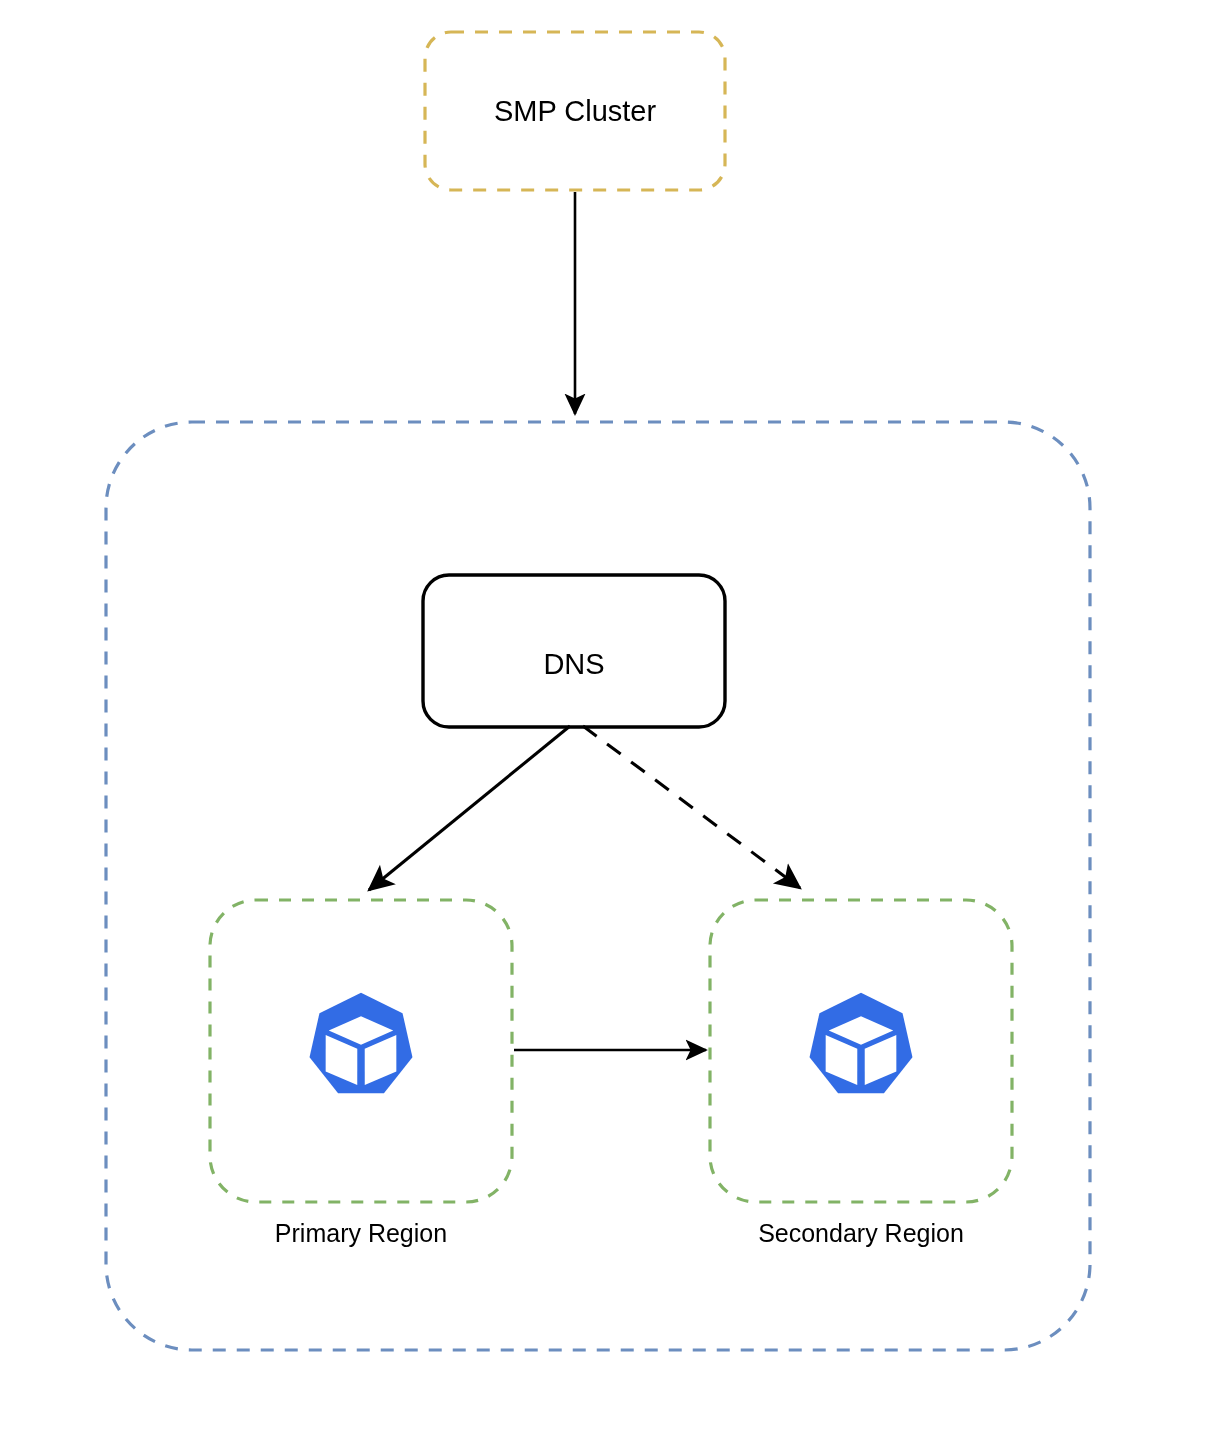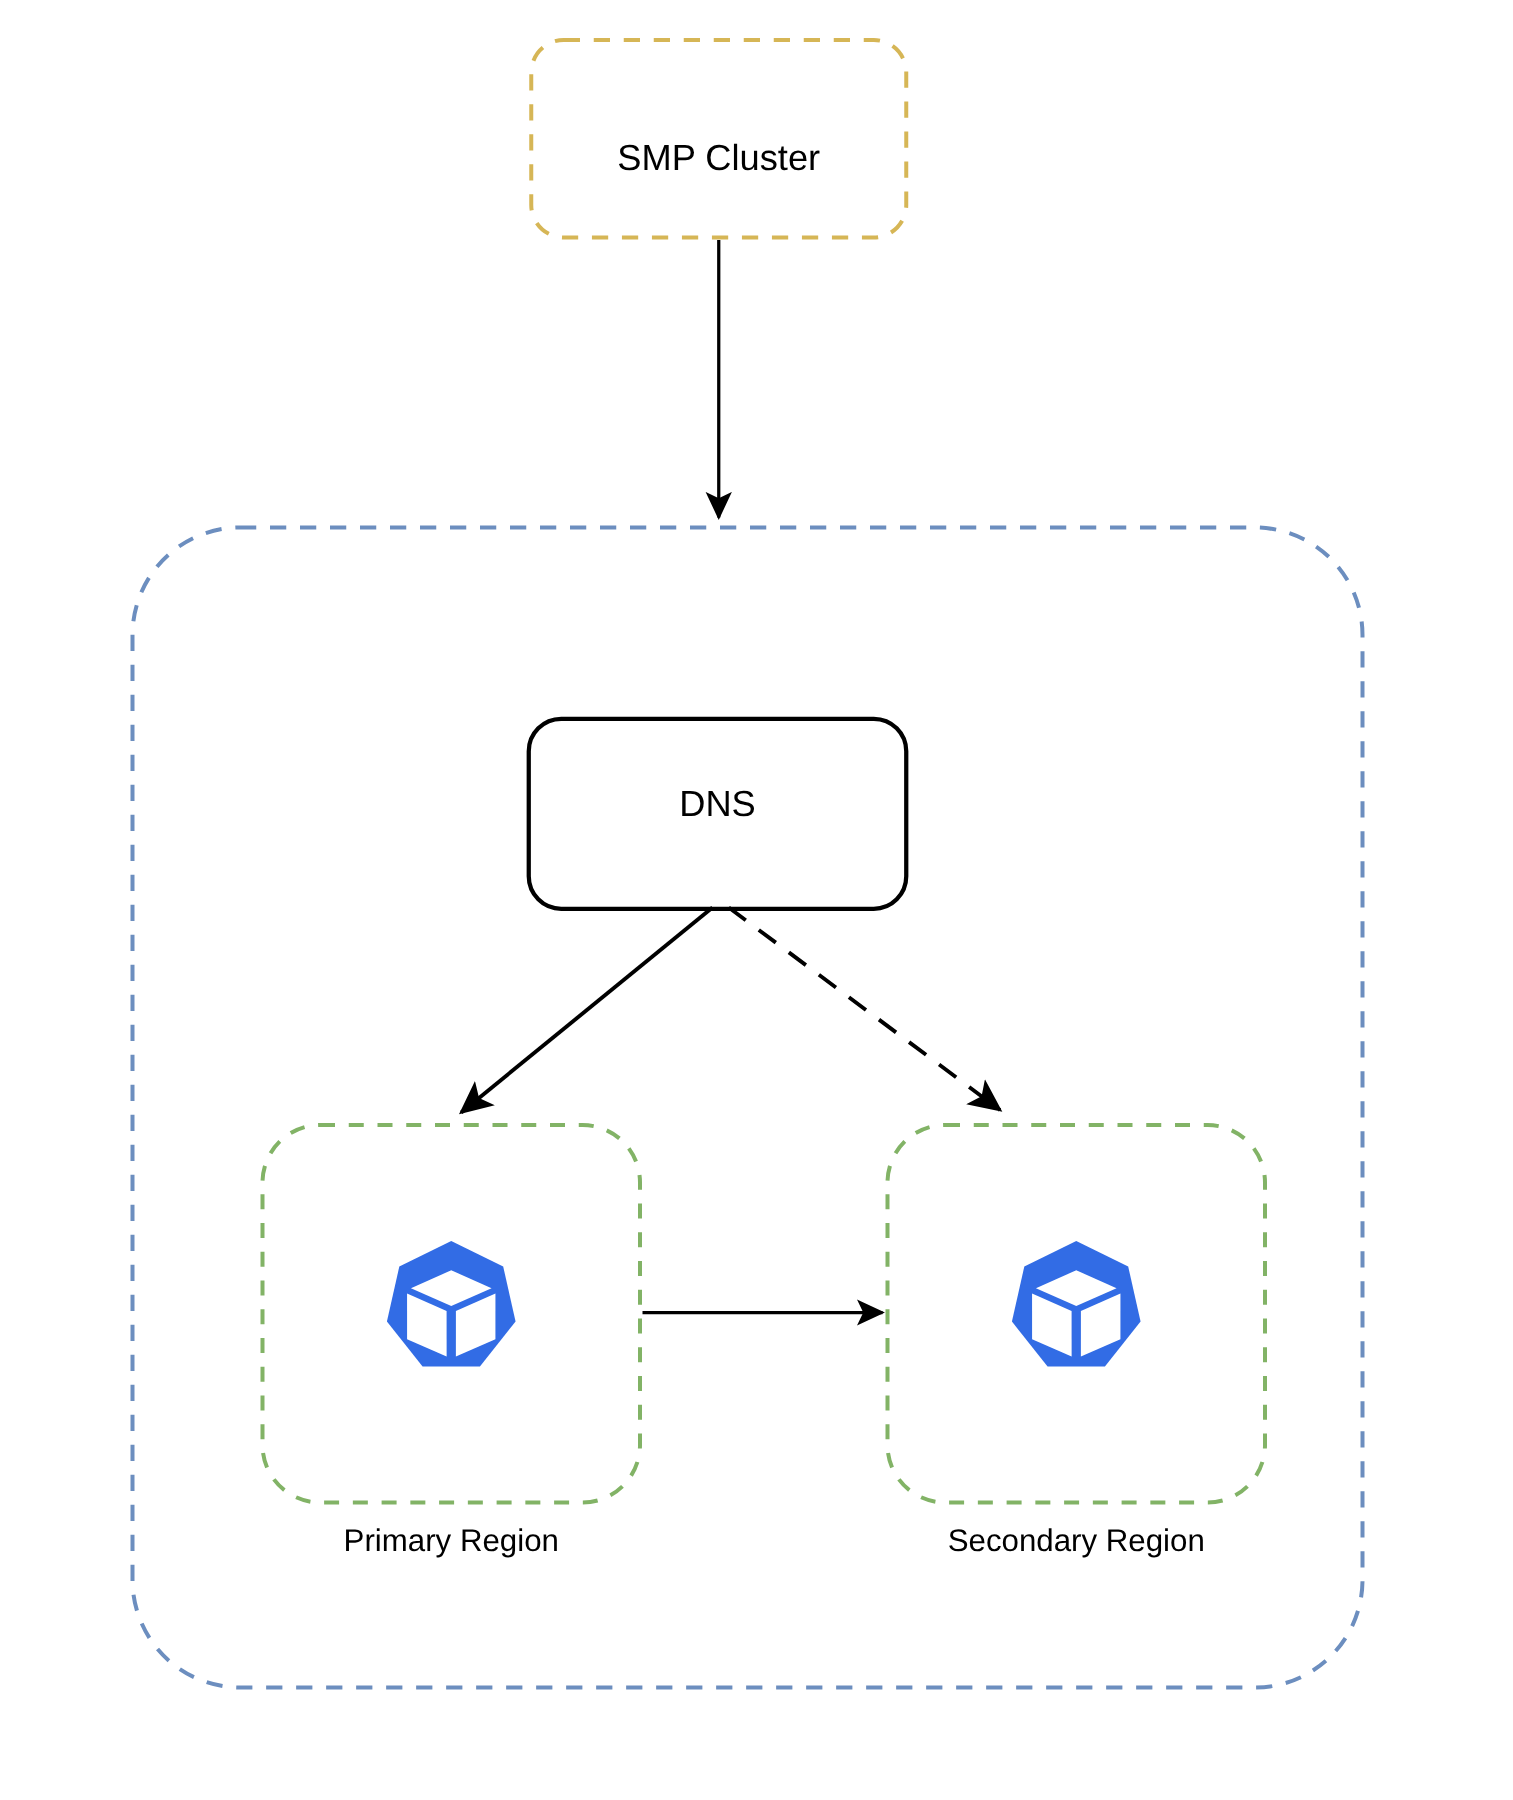--- a/index.html
+++ b/index.html
@@ -27,27 +27,27 @@
   }
   .node-label {
     position: absolute;
     text-align: center;
     color: #000000;
     white-space: nowrap;
     user-select: none;
   }
   #smp-cluster-label {
     left: 425px;
-    top: 111px;
+    top: 95px;
     width: 300px;
     font-size: 29px;
   }
   #dns-label {
     left: 423px;
-    top: 628px;
+    top: 648px;
     width: 302px;
     font-size: 29px;
   }
   #primary-region-label {
     left: 210px;
     top: 1219px;
     width: 302px;
     font-size: 25px;
   }
   #secondary-region-label {

